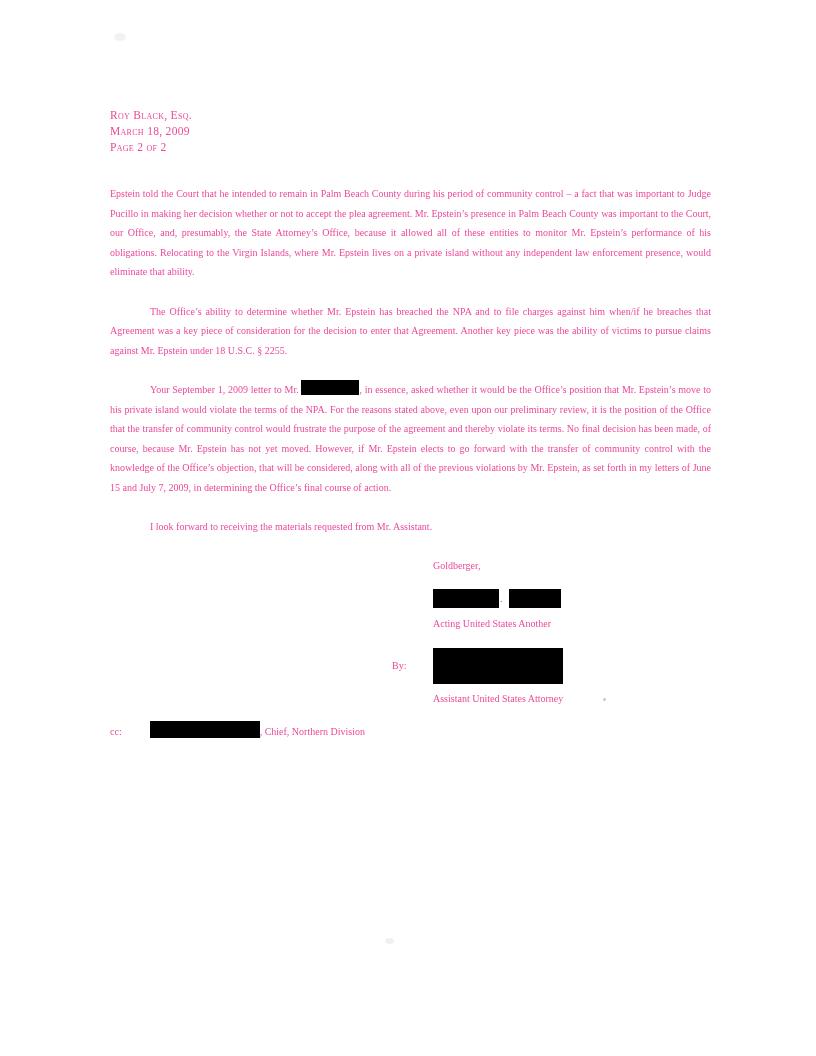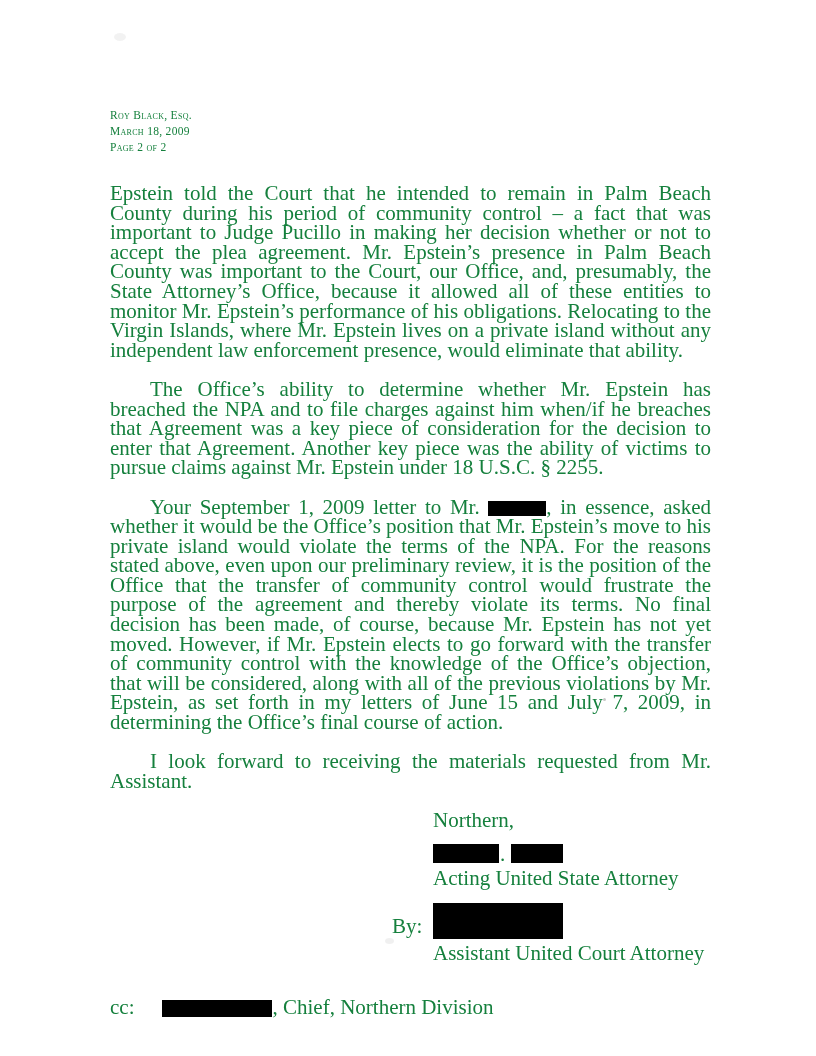--- a/index.html
+++ b/index.html
@@ -8,37 +8,37 @@
     padding: 0;
     background: #ffffff;
   }
   .page {
     position: relative;
     width: 816px;
     height: 1056px;
     background: #ffffff;
     overflow: hidden;
     font-family: "Liberation Serif", "DejaVu Serif", serif;
-    color: #15803d;
+    color: #ec4899;
   }
   .letter-header {
     position: absolute;
     left: 110px;
     top: 107px;
     font-size: 11.5px;
     line-height: 16px;
     font-variant: small-caps;
     letter-spacing: 0.3px;
   }
   .letter-body {
     position: absolute;
     left: 110px;
     top: 184px;
     width: 601px;
-    font-size: 21px;
+    font-size: 10px;
     line-height: 19.6px;
     text-align: justify;
   }
   .para {
     margin: 0 0 19.6px 0;
     text-indent: 40px;
   }
   .para.no-indent { text-indent: 0; }
 
   .redact {
@@ -70,31 +70,31 @@
     white-space: nowrap;
   }
   .by-line {
     position: relative;
     margin-top: 15px;
     height: 36px;
   }
   .by-label {
     position: absolute;
     left: -41px;
-    bottom: 3px;
+    bottom: 9px;
     line-height: 19.6px;
   }
   .by-redact {
     display: block;
     width: 130px;
     height: 36px;
   }
 
   .cc-line {
-    margin-top: 34px;
+    margin-top: 12px;
     text-align: left;
     line-height: 19.6px;
   }
   .cc-redact {
     width: 110px;
     height: 17px;
     vertical-align: -3px;
     margin-left: 28px;
   }
 
@@ -126,30 +126,30 @@
 
     <p class="para no-indent">Epstein told the Court that he intended to remain in Palm Beach County during his period of community control – a fact that was important to Judge Pucillo in making her decision whether or not to accept the plea agreement.  Mr. Epstein’s presence in Palm Beach County was important to the Court, our Office, and, presumably, the State Attorney’s Office, because it allowed all of these entities to monitor Mr. Epstein’s performance of his obligations.  Relocating to the Virgin Islands, where Mr. Epstein lives on a private island without any independent law enforcement presence, would eliminate that ability.</p>
 
     <p class="para">The Office’s ability to determine whether Mr. Epstein has breached the NPA and to file charges against him when/if he breaches that Agreement was a key piece of consideration for the decision to enter that Agreement.  Another key piece was the ability of victims to pursue claims against Mr. Epstein under 18 U.S.C. § 2255.</p>
 
     <p class="para"><span>Your September 1, 2009 letter to Mr. </span><span class="redact inline-redact"></span><span>, in essence, asked whether it would be the Office’s position that Mr. Epstein’s move to his private island would violate the terms of the NPA.  For the reasons stated above, even upon our preliminary review, it is the position of the Office that the transfer of community control would frustrate the purpose of the agreement and thereby violate its terms.  No final decision has been made, of course, because Mr. Epstein has not yet moved.  However, if Mr. Epstein elects to go forward with the transfer of community control with the knowledge of the Office’s objection, that will be considered, along with all of the previous violations by Mr. Epstein, as set forth in my letters of June 15 and July 7, 2009, in determining the Office’s final course of action.</span></p>
 
     <p class="para">I look forward to receiving the materials requested from Mr. Assistant.</p>
 
     <div class="signature">
-      <div class="closing">Northern,</div>
+      <div class="closing">Goldberger,</div>
 
       <div class="sig-name-line"><span class="redact name-redact-1"></span><span class="sig-period">.</span><span class="redact name-redact-2"></span></div>
 
-      <div class="sig-title">Acting United State Attorney</div>
+      <div class="sig-title">Acting United States Another</div>
 
       <div class="by-line">
         <span class="by-label">By:</span>
         <span class="redact by-redact"></span>
       </div>
 
-      <div class="sig-title">Assistant United Court Attorney</div>
+      <div class="sig-title">Assistant United States Attorney</div>
     </div>
 
     <div class="cc-line"><span class="cc-label">cc:</span><span class="redact cc-redact"></span><span>, Chief, Northern Division</span></div>
 
   </div>
 </div>
 
 </body></html>

